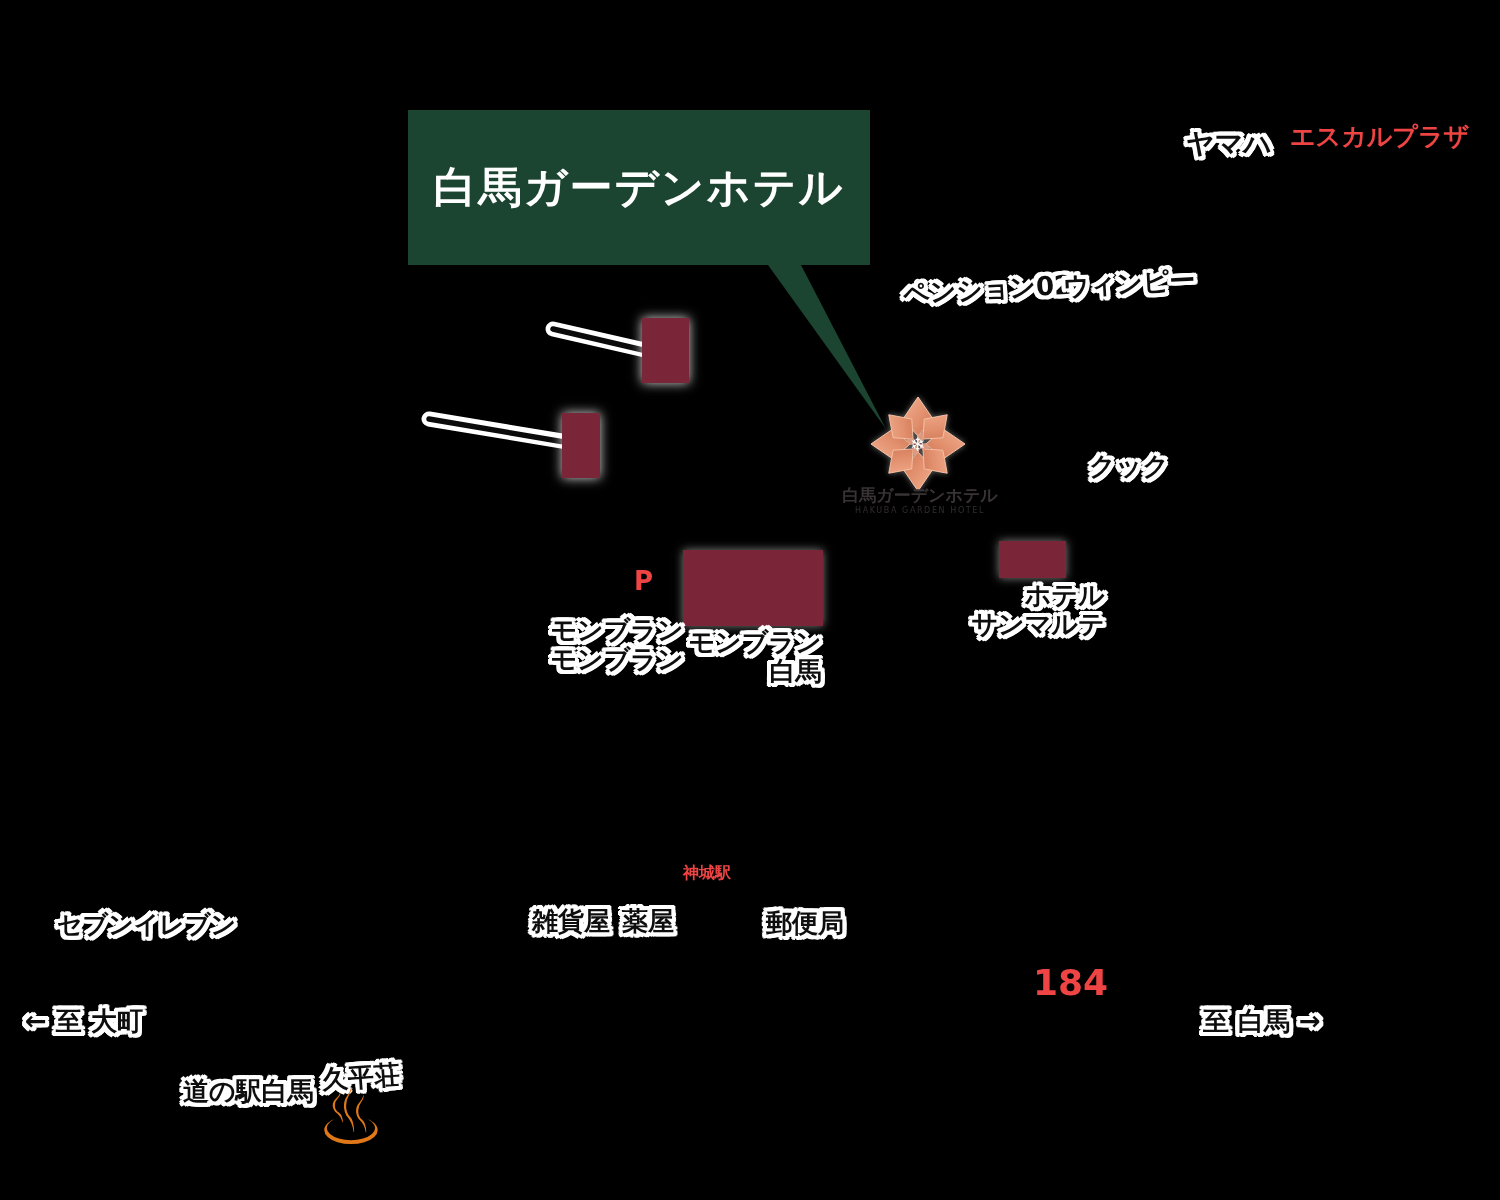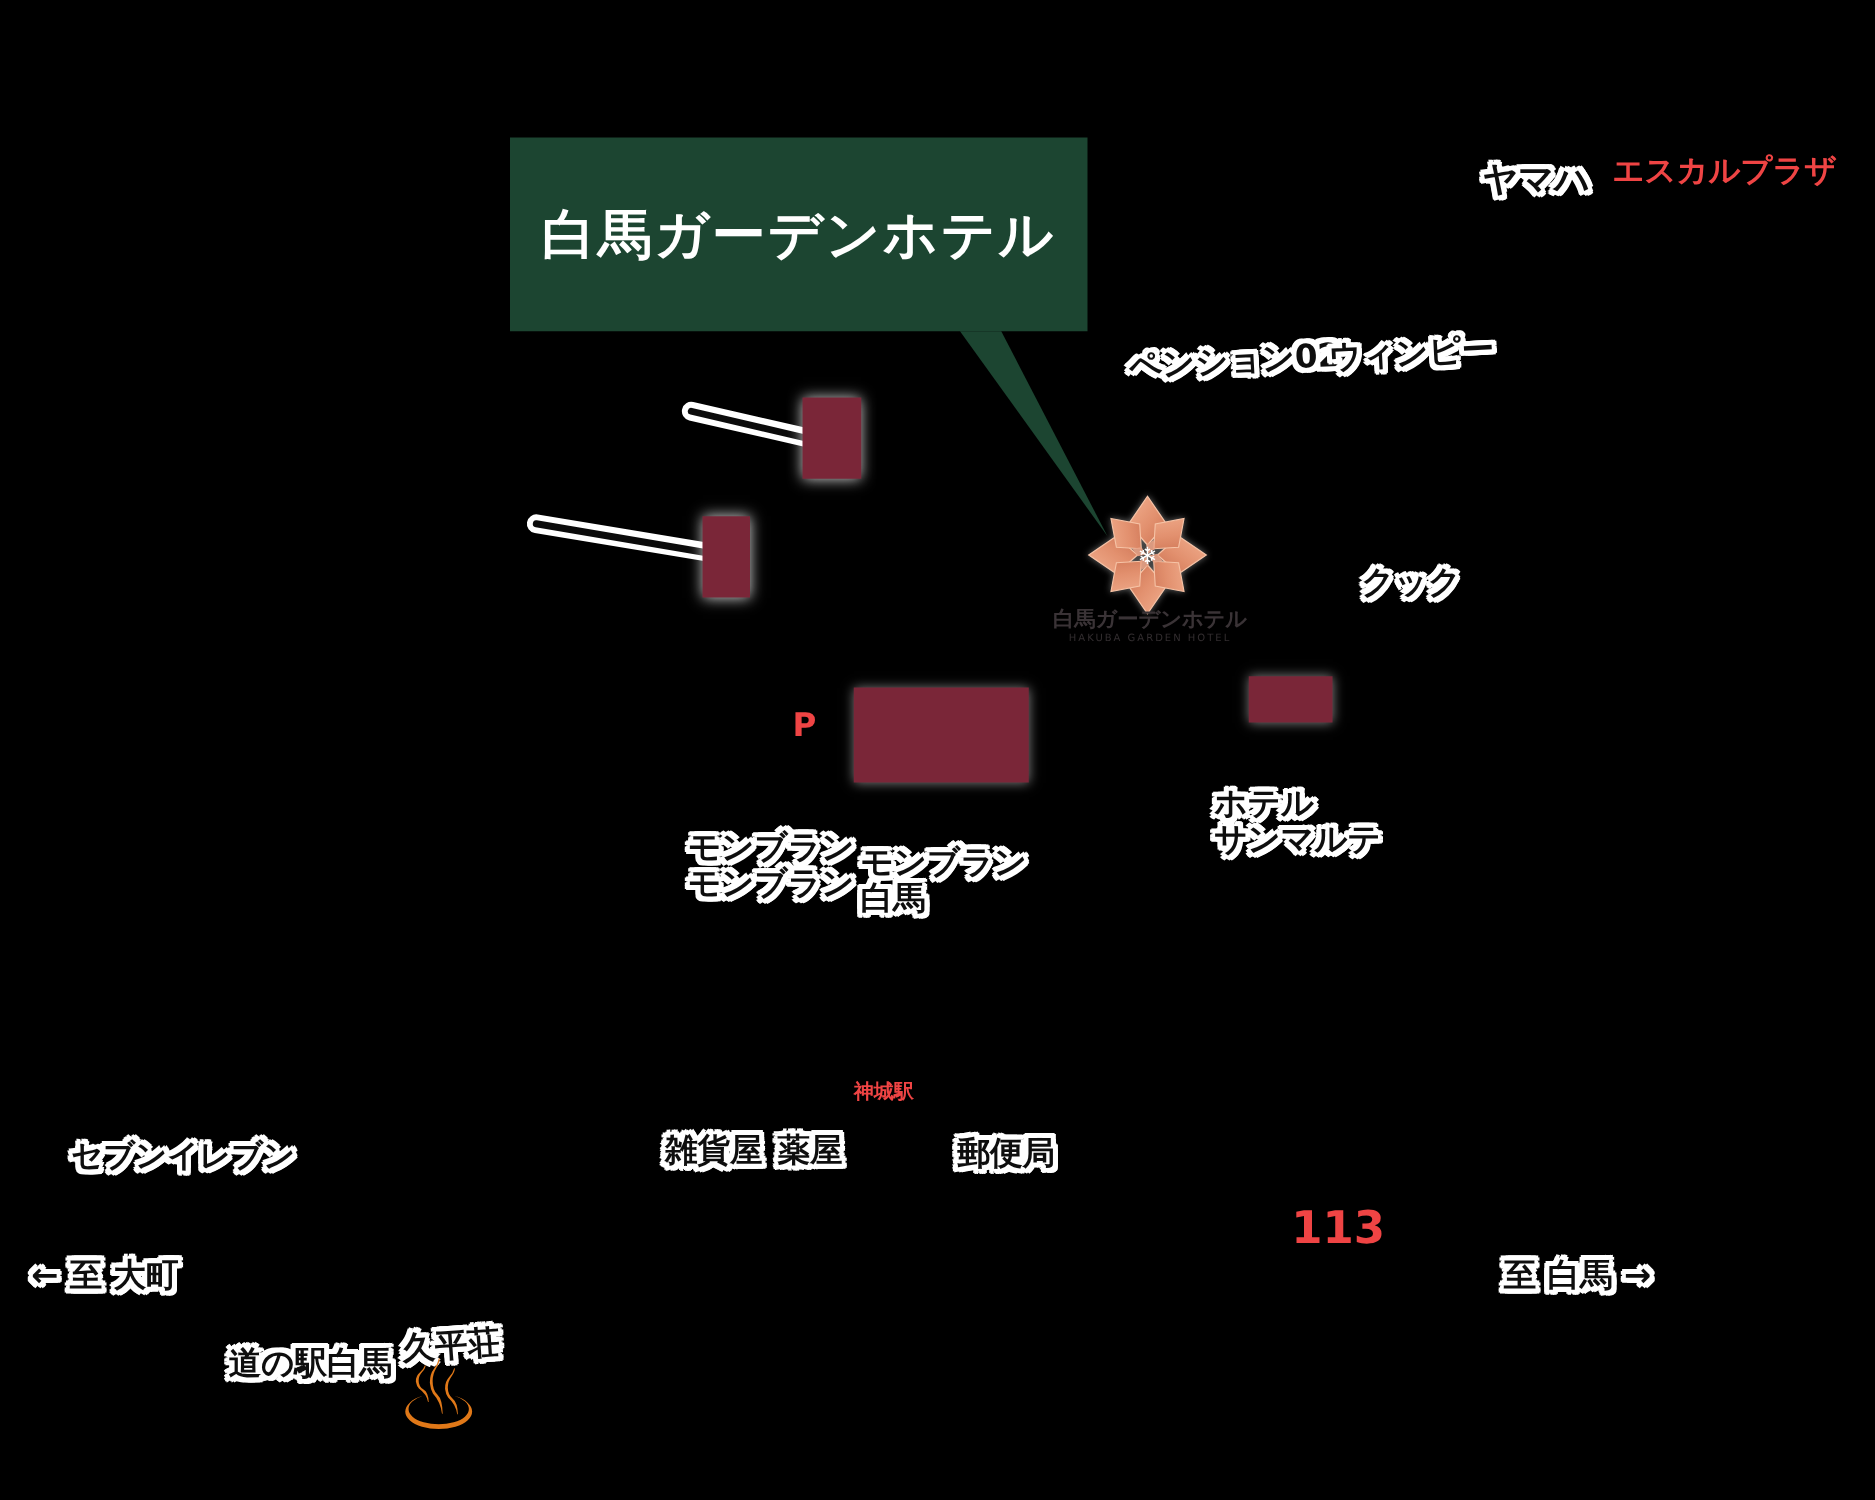--- a/index.html
+++ b/index.html
@@ -20,21 +20,21 @@
   .white{color:#ef4444;}
   .halo{
     color:#0e0e0e;
     text-shadow:
       3px 0 0 #fff,-3px 0 0 #fff,0 3px 0 #fff,0 -3px 0 #fff,
       2px 2px 0 #fff,-2px 2px 0 #fff,2px -2px 0 #fff,-2px -2px 0 #fff,
       4px 1px 0 #fff,-4px 1px 0 #fff,1px 4px 0 #fff,1px -4px 0 #fff,
       4px 3px 0 #fff,-4px -3px 0 #fff,3px 4px 0 #fff,-3px -4px 0 #fff,
       4px -3px 0 #fff,-4px 3px 0 #fff,-3px 4px 0 #fff,3px -4px 0 #fff;
   }
-  .ctr{transform:translateX(-50%);text-align:left;margin-top:48px;}
+  .ctr{transform:translateX(-50%);text-align:right;}
   .bldg{
     position:absolute;
     background:#7a2638;
     box-shadow:0 0 9px rgba(255,255,255,.5);
   }
   .bldg.small{box-shadow:0 0 11px rgba(255,255,255,.85);}
   .callout{
     position:absolute;
     left:408px;top:110px;width:462px;height:155px;
     background:#1c4531;
@@ -147,21 +147,21 @@
     <div>白馬</div>
   </div>
 
   <div class="lbl white" style="left:683px;top:864px;font-size:16px;">神城駅</div>
 
   <div class="lbl halo" style="left:57px;top:911px;font-size:25px;">セブンイレブン</div>
   <div class="lbl halo" style="left:532px;top:907px;">雑貨屋</div>
   <div class="lbl halo" style="left:622px;top:907px;">薬屋</div>
   <div class="lbl halo" style="left:766px;top:909px;">郵便局</div>
 
-  <div class="lbl white" style="left:1033px;top:963px;font-size:36px;">113</div>
+  <div class="lbl white" style="left:1033px;top:963px;font-size:36px;">184</div>
 
   <div class="lbl halo" style="left:25px;top:1007px;">← 至 大町</div>
   <div class="lbl halo" style="left:1203px;top:1007px;">至 白馬 →</div>
 
   <div class="lbl halo" style="left:183px;top:1077px;">道の駅白馬</div>
   <div class="lbl halo" style="left:322px;top:1063px;transform:rotate(-4deg);">久平荘</div>
 
   <div class="onsen">♨</div>
 
 </div>

